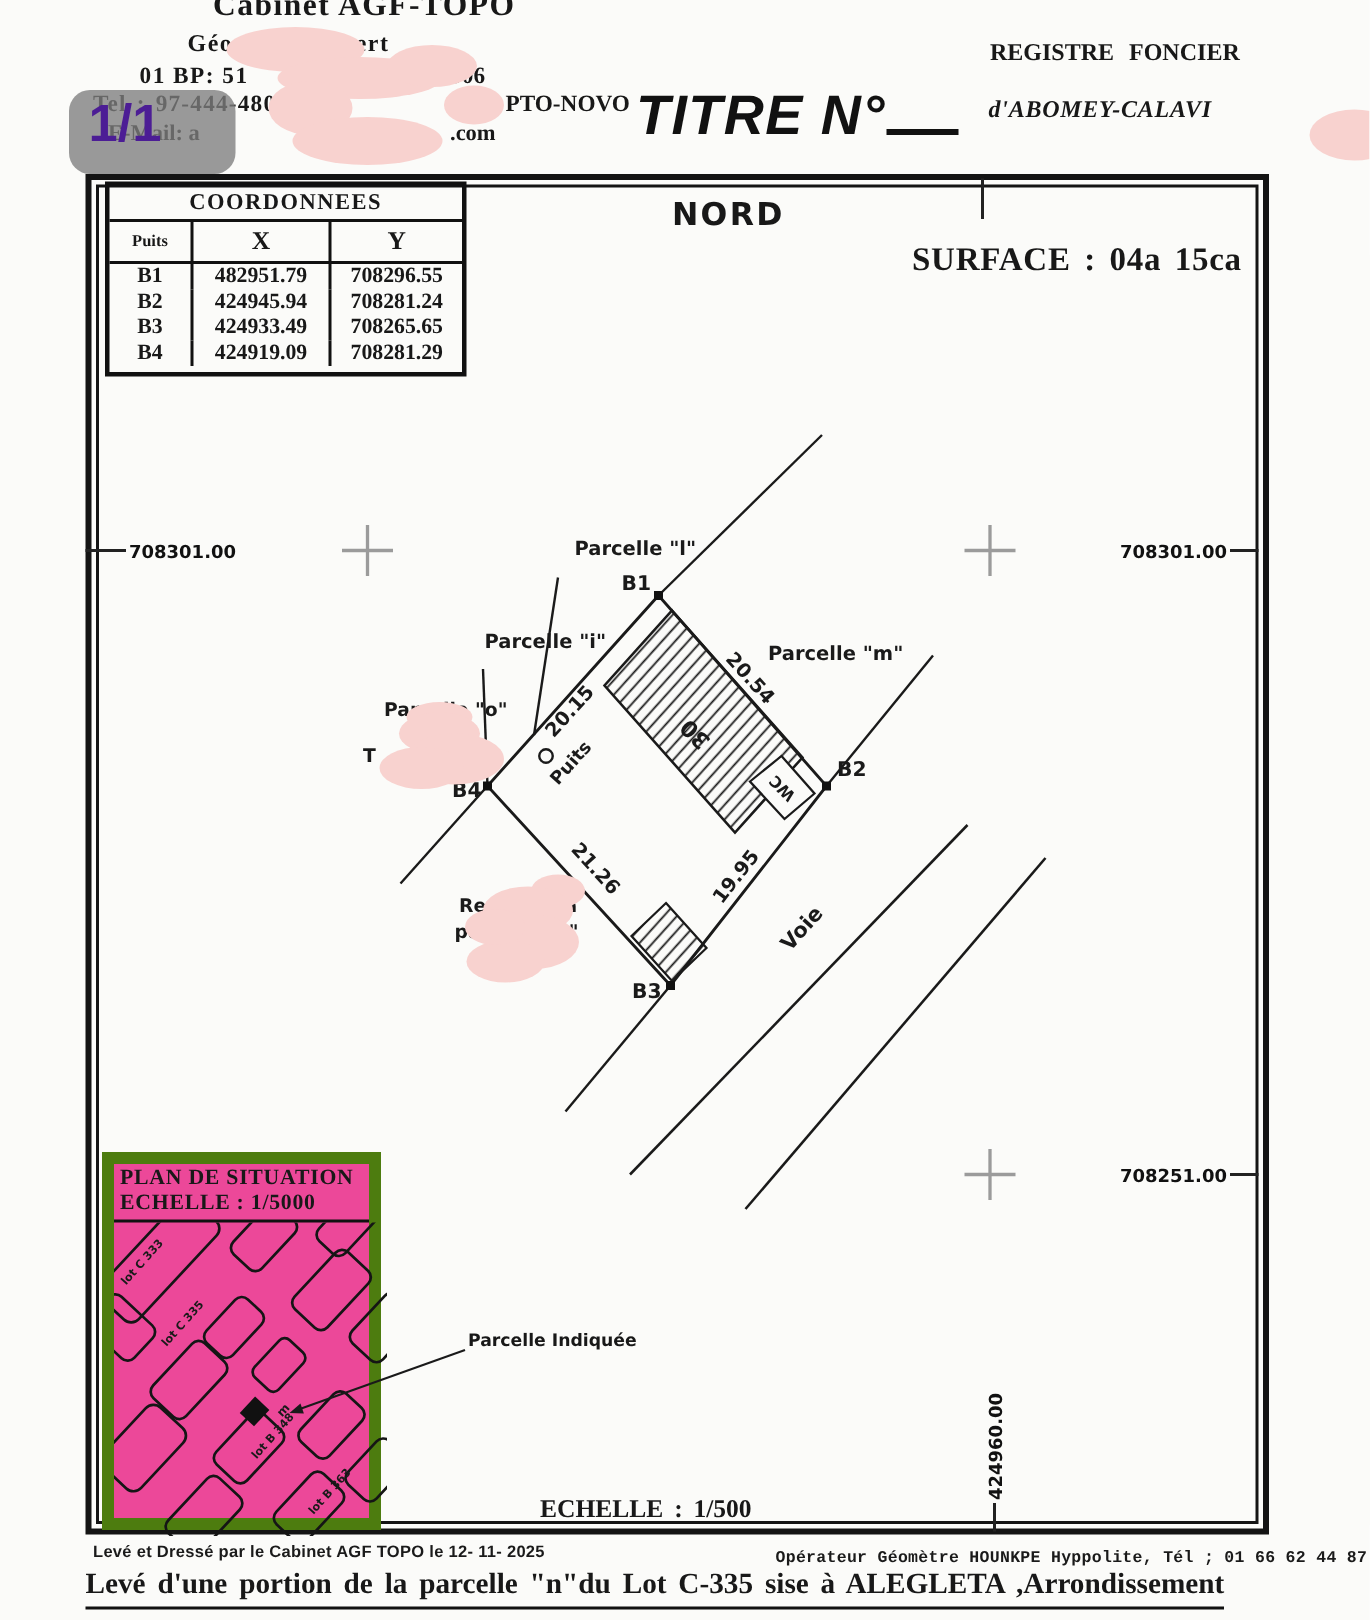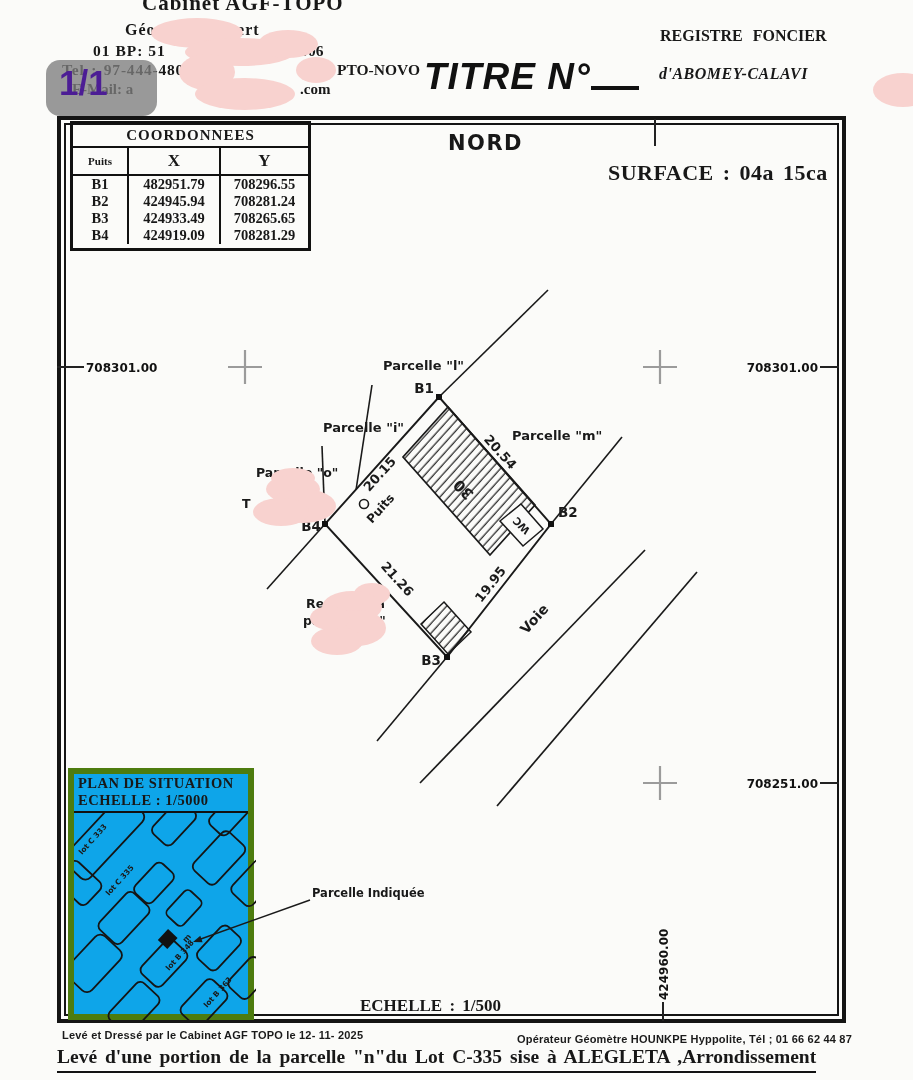--- a/index.html
+++ b/index.html
@@ -38,29 +38,29 @@
   #coords .hrow div{height:26px;line-height:26px;text-align:center;font-weight:bold;}
   #coords .hrow .c1{font-size:11px;border-right:2px solid #111;}
   #coords .hrow .c2{font-size:17px;border-right:2px solid #111;}
   #coords .hrow .c3{font-size:17px;}
   #coords .drows{display:grid;grid-template-columns:56px 92px 1fr;padding-bottom:4px;}
   #coords .drows div{height:17px;line-height:17px;text-align:center;font-size:14.5px;font-weight:bold;}
   #coords .drows .b{border-right:2px solid #111;}
   #nord{left:448px;top:131px;font-size:21px;letter-spacing:1.5px;z-index:5;}
   #surface{left:608px;top:160px;font-size:22px;letter-spacing:.5px;word-spacing:3px;z-index:5;text-align:center;}
   
-  #inset{left:68px;top:768px;width:186px;height:252px;border:6px solid #4d7c0f;box-sizing:border-box;z-index:5;background:#0ea5e9;}
+  #inset{left:68px;top:768px;width:186px;height:252px;border:8px solid #4d7c0f;box-sizing:border-box;z-index:5;background:#ec4899;}
   #inset .hd{border-bottom:2px solid #111;padding:1px 0 2px 4px;}
   #inset .hd div{font-size:14.5px;font-weight:bold;letter-spacing:.5px;line-height:17px;}
   #inset svg{display:block;}
   #callout{left:312px;top:886px;font-size:11.5px;z-index:6;}
   #echelle500{left:360px;top:996px;font-size:17px;word-spacing:3px;z-index:5;}
   
   #foot-left{left:62px;top:1029px;font-family:"Liberation Sans",sans-serif;font-weight:bold;font-size:11px;letter-spacing:.2px;}
-  #foot-right{left:517px;top:1033px;font-family:Liberation Sans, sans-serif;font-weight:bold;font-size:11px;letter-spacing:.2px;}
+  #foot-right{left:517px;top:1033px;font-family:Liberation Mono, monospace;font-weight:bold;font-size:11px;letter-spacing:.2px;}
   #doc-title{left:57px;top:1046px;font-size:19.5px;word-spacing:3px;border-bottom:2.5px solid #111;
              padding-bottom:3px;white-space:nowrap;}
   
   #overlay{left:0;top:0;z-index:40;pointer-events:none;}
   .ink{stroke:#1a1a1a;fill:none;}
   .svgt{font-family:"DejaVu Sans",sans-serif;font-weight:bold;fill:#1a1a1a;}
   .gridlbl{font-family:"DejaVu Sans",sans-serif;font-weight:bold;font-size:12px;fill:#111;}
 </style>
 </head>
 <body>

